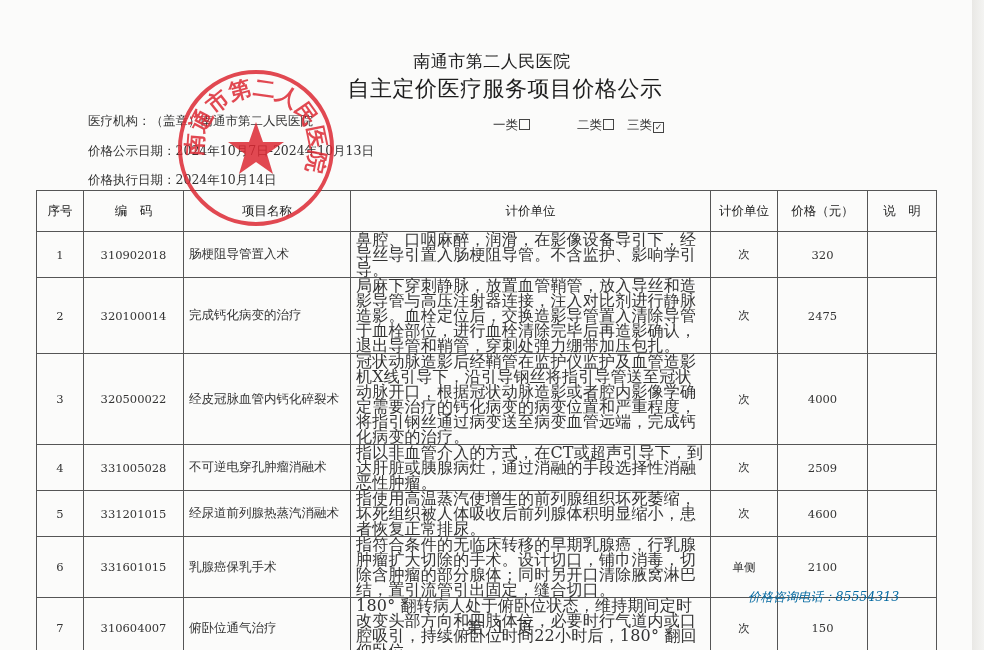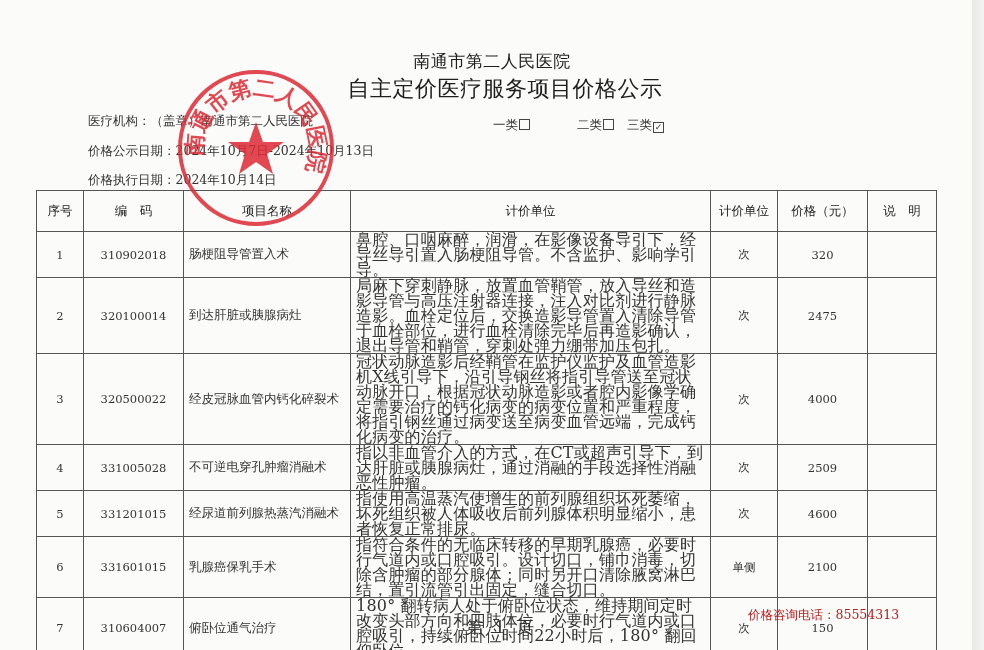--- a/index.html
+++ b/index.html
@@ -44,21 +44,21 @@
     border-collapse:collapse; table-layout:fixed;
     width:900px; font-size:11.5px; color:#333;
   }
   table.grid td, table.grid th {
     border:1px solid #555; padding:0 5px; vertical-align:middle;
   }
   table.grid th { font-weight:normal; font-size:12.5px; height:40px; color:#222; }
   td.c { text-align:center; }
   td.name { font-size:12.5px; padding-left:4px; }
   td.desc { font-size:16px; line-height:15px; padding:2px 4px; letter-spacing:0.2px; }
-  .phone { position:absolute; left:748px; top:607px; font-size:12.5px; color:#b91c1c; }
+  .phone { position:absolute; left:748px; top:589px; font-size:12.5px; color:#0369a1;font-style:italic; }
   .pageno { position:absolute; left:466px; top:616px; font-size:17px; color:#333; letter-spacing:3px; }
 
   .stamp {
     position:absolute; left:178px; top:70px; width:156px; height:156px;
     border:4px solid rgba(220,40,50,0.85); border-radius:50%;
     box-sizing:border-box; pointer-events:none;
   }
   .stamp svg { position:absolute; left:0; top:0; }
 </style>
 </head>
@@ -113,21 +113,21 @@
       <td class="c">310902018</td>
       <td class="name">肠梗阻导管置入术</td>
       <td class="desc">鼻腔、口咽麻醉，润滑，在影像设备导引下，经导丝导引置入肠梗阻导管。不含监护、影响学引导。</td>
       <td class="c">次</td>
       <td class="c">320</td>
       <td class="c"></td>
     </tr>
     <tr style="height:70px">
       <td class="c">2</td>
       <td class="c">320100014</td>
-      <td class="name">到达肝脏或胰腺病灶</td>
+      <td class="name">完成钙化病变的治疗</td>
       <td class="desc">局麻下穿刺静脉，放置血管鞘管，放入导丝和造影导管与高压注射器连接，注入对比剂进行静脉造影。血栓定位后，交换造影导管置入清除导管于血栓部位，进行血栓清除完毕后再造影确认，退出导管和鞘管，穿刺处弹力绷带加压包扎。</td>
       <td class="c">次</td>
       <td class="c">2475</td>
       <td class="c"></td>
     </tr>
     <tr style="height:67px">
       <td class="c">3</td>
       <td class="c">320500022</td>
       <td class="name">经皮冠脉血管内钙化碎裂术</td>
       <td class="desc">冠状动脉造影后经鞘管在监护仪监护及血管造影机X线引导下，沿引导钢丝将指引导管送至冠状动脉开口，根据冠状动脉造影或者腔内影像学确定需要治疗的钙化病变的病变位置和严重程度，将指引钢丝通过病变送至病变血管远端，完成钙化病变的治疗。</td>
@@ -150,21 +150,21 @@
       <td class="name">经尿道前列腺热蒸汽消融术</td>
       <td class="desc">指使用高温蒸汽使增生的前列腺组织坏死萎缩，坏死组织被人体吸收后前列腺体积明显缩小，患者恢复正常排尿。</td>
       <td class="c">次</td>
       <td class="c">4600</td>
       <td class="c"></td>
     </tr>
     <tr style="height:52px">
       <td class="c">6</td>
       <td class="c">331601015</td>
       <td class="name">乳腺癌保乳手术</td>
-      <td class="desc">指符合条件的无临床转移的早期乳腺癌，必要时行气道内或口腔吸引。设计切口，铺巾消毒，切除含肿瘤的部分腺体；同时另开口清除腋窝淋巴结，置引流管引出固定，缝合切口。</td>
+      <td class="desc">指符合条件的无临床转移的早期乳腺癌，行乳腺肿瘤扩大切除的手术。设计切口，铺巾消毒，切除含肿瘤的部分腺体；同时另开口清除腋窝淋巴结，置引流管引出固定，缝合切口。</td>
       <td class="c">单侧</td>
       <td class="c">2100</td>
       <td class="c"></td>
     </tr>
     <tr style="height:53px">
       <td class="c">7</td>
       <td class="c">310604007</td>
       <td class="name">俯卧位通气治疗</td>
       <td class="desc">180° 翻转病人处于俯卧位状态，维持期间定时改变头部方向和四肢体位，必要时行气道内或口腔吸引，持续俯卧位时间22小时后，180° 翻回仰卧位。</td>
       <td class="c">次</td>

